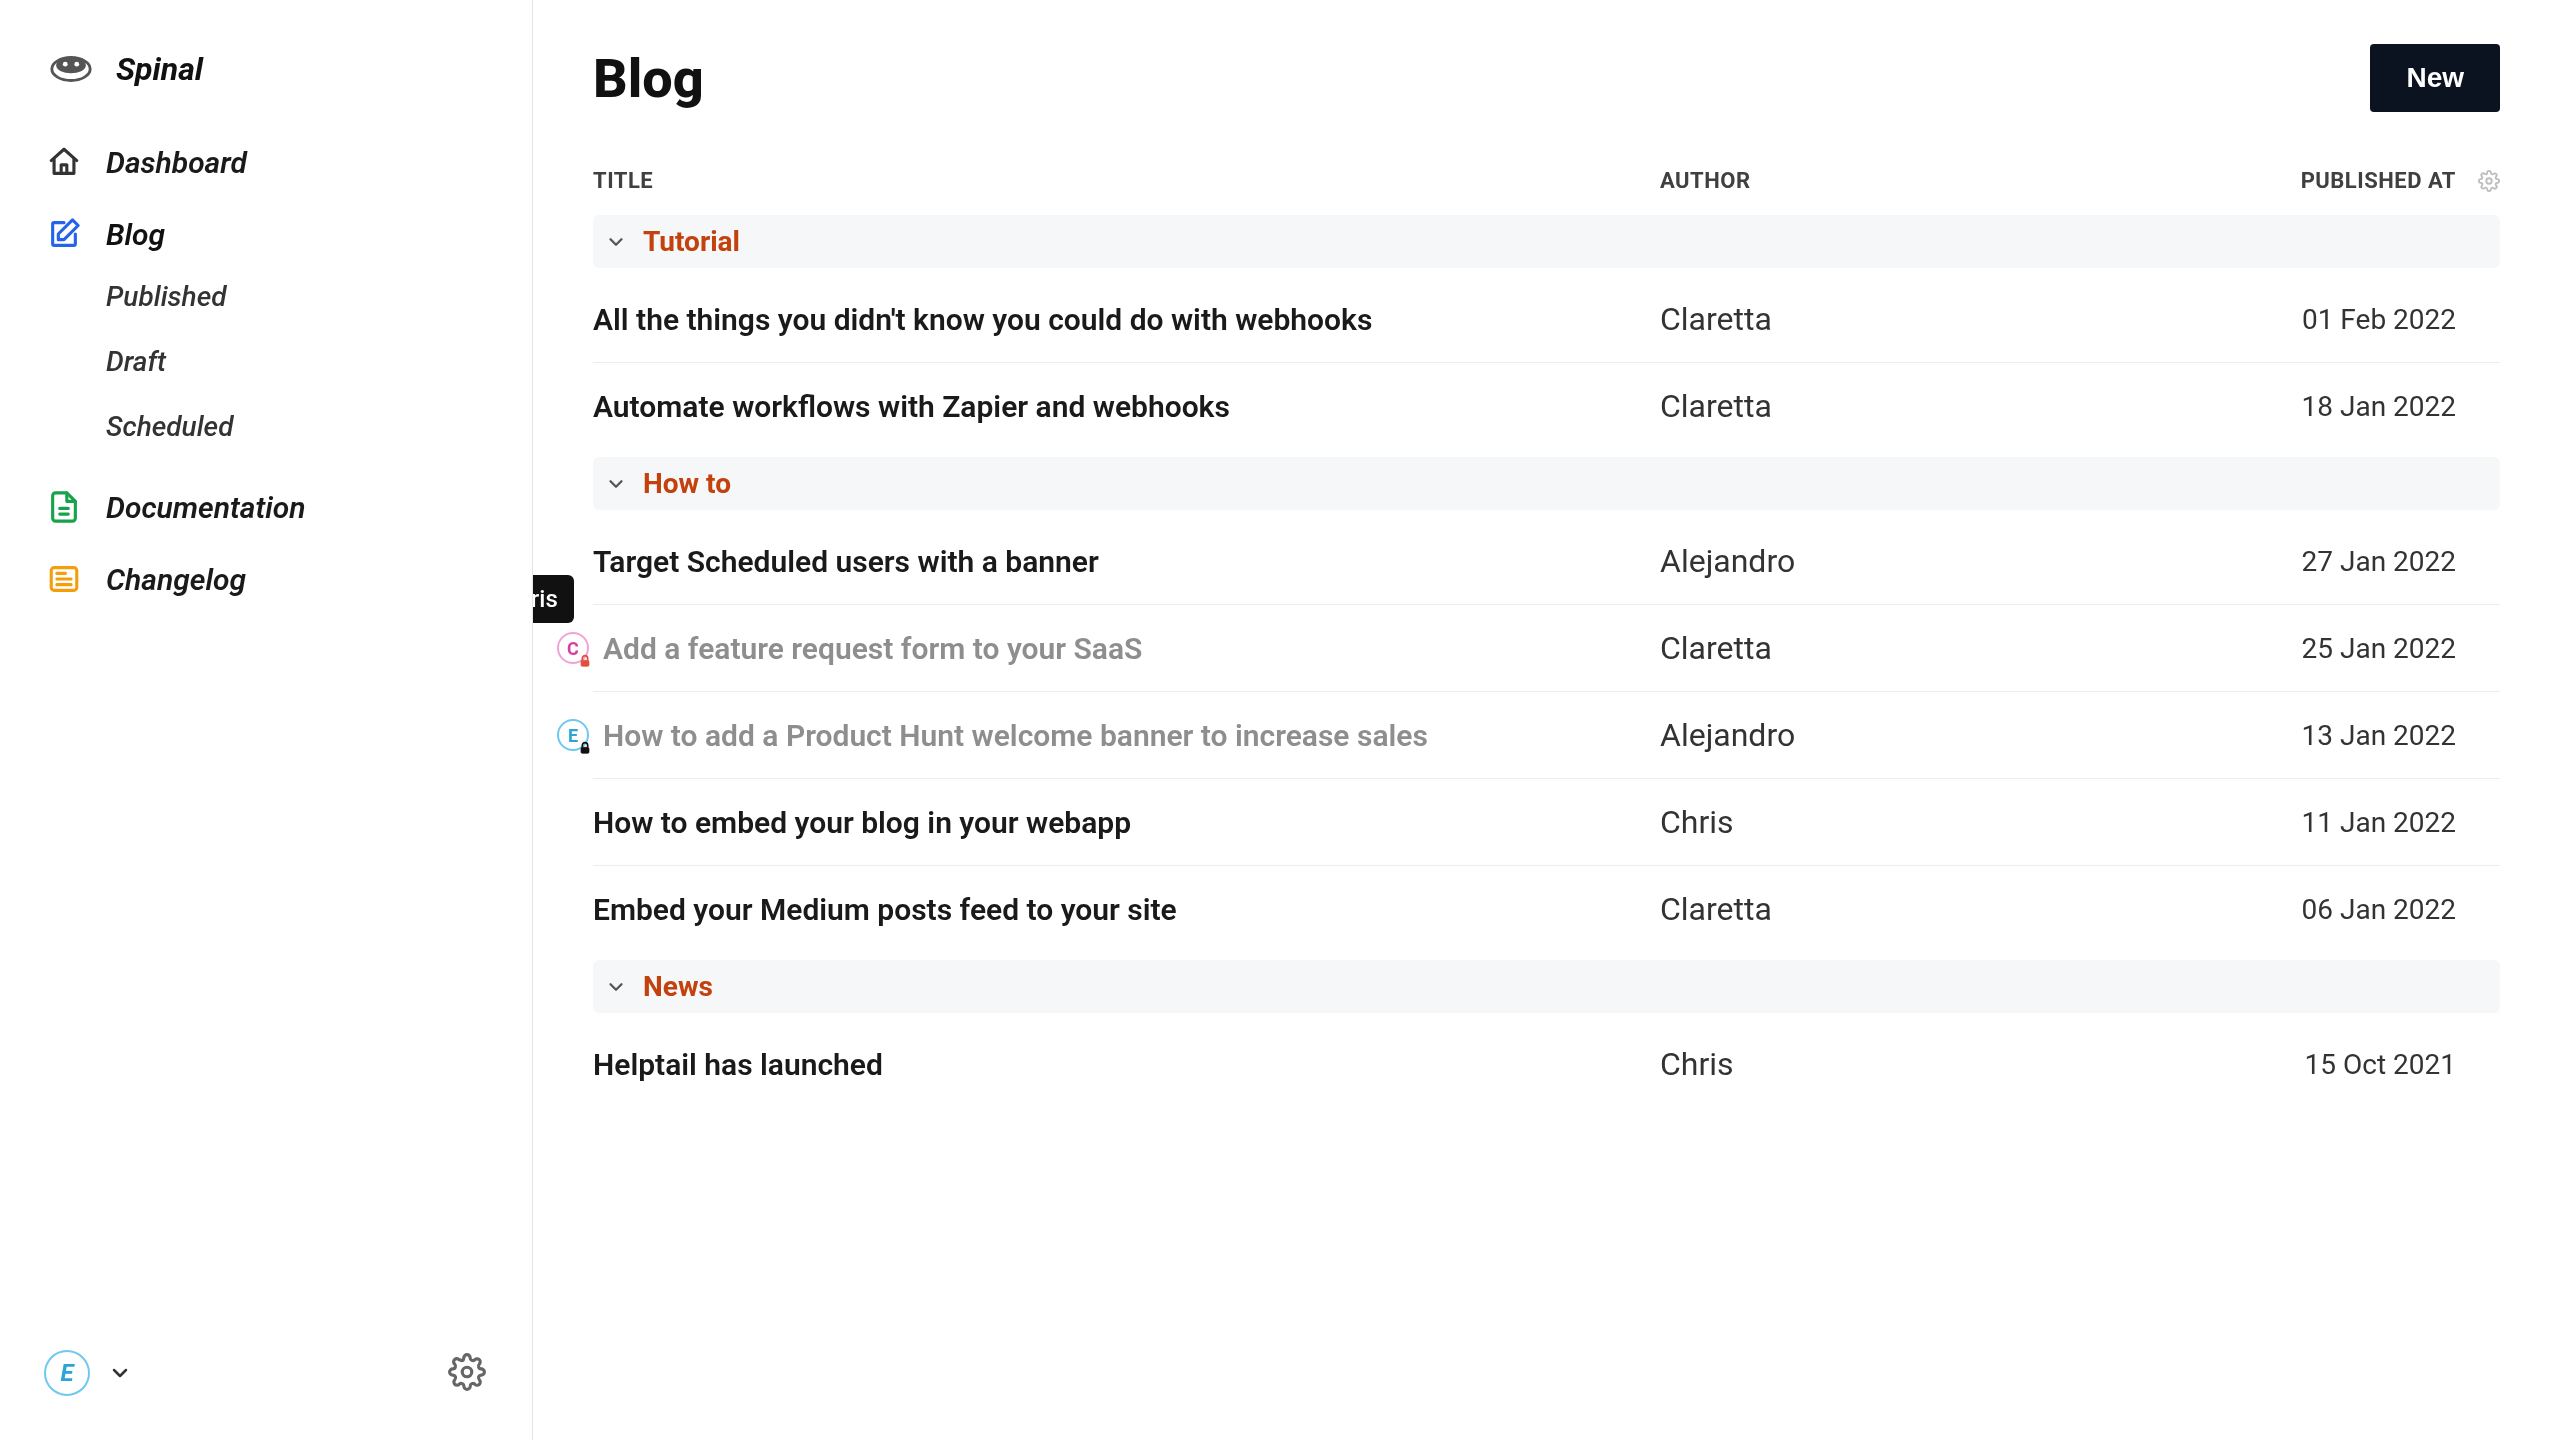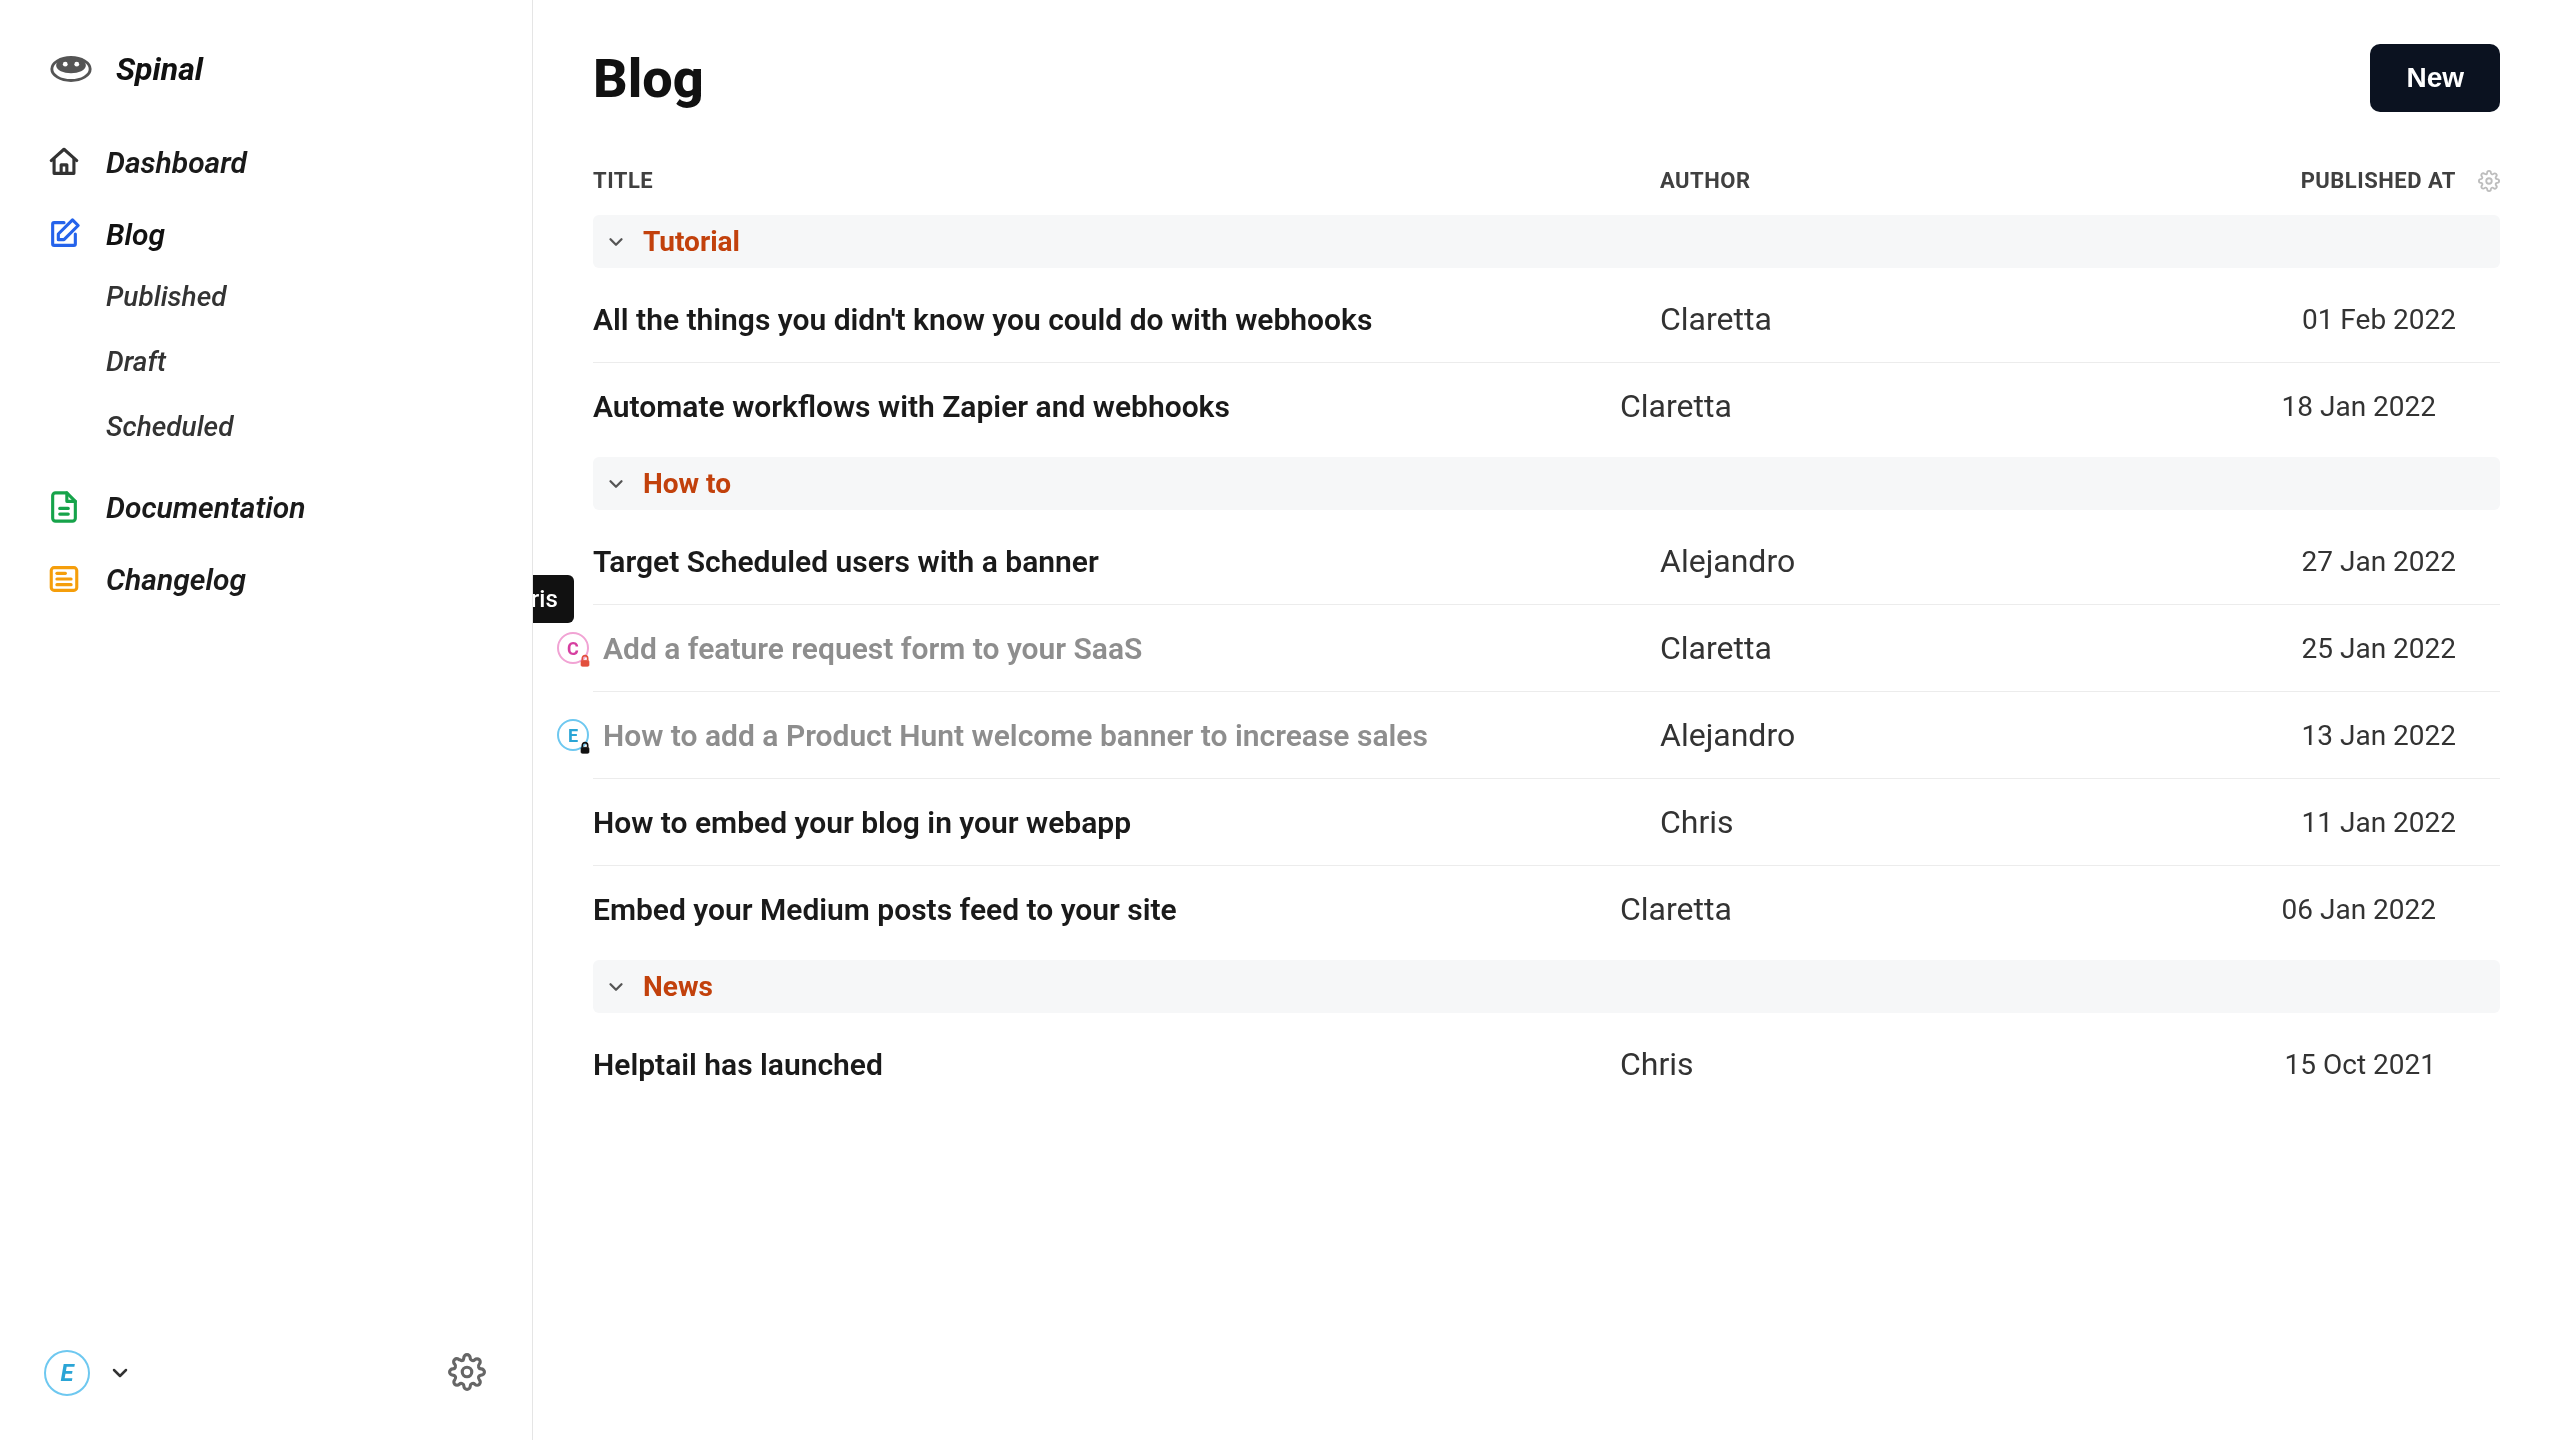--- a/index.html
+++ b/index.html
@@ -74,21 +74,21 @@
     flex: 1;
     padding: 44px 60px 0 60px;
     overflow: auto;
   }
   .page-header {
     display: flex; align-items: center; justify-content: space-between;
     margin-bottom: 56px;
   }
   .page-title { font-size: 54px; font-weight: 800; }
   .new-btn {
-    background: #0b1220; color: #fff; border: none; border-radius: 10px;
+    background: #0b1220; color: #fff; border: none; border-radius: 4px;
     font-size: 28px; font-weight: 700; padding: 18px 36px; cursor: pointer;
   }
   
   .table-head {
     display: grid;
     grid-template-columns: 1fr 420px 380px 40px;
     align-items: center;
     padding: 0 0 14px 0;
     color: #404040;
     font-size: 22px; font-weight: 700; letter-spacing: 0.5px;
@@ -106,21 +106,21 @@
   }
   .group-caret { width: 22px; height: 22px; color: #555; }
   .group-name { font-size: 28px; font-weight: 700; color: #c2410c; }
   .row {
     display: grid;
     grid-template-columns: 1fr 420px 380px 40px;
     align-items: center;
     padding: 24px 0;
     border-bottom: 1px solid #ececec;
   }
-  .row:last-child { border-bottom: none; gap: 20px; }
+  .row:last-child { border-bottom: none; }
   .row-title { font-size: 30px; font-weight: 600; color: #1a1a1a; display:flex; align-items:center; gap:14px; position:relative; }
   .row-title.locked { color: #8e8e8e; }
   .row-author { font-size: 32px; color: #333; }
   .row-date { font-size: 28px; color: #333; text-align: right; padding-right: 4px; }
   .lock-badge {
     position: relative;
     width: 32px; height: 32px; border-radius: 50%;
     display: flex; align-items: center; justify-content: center;
     font-size: 18px; font-weight: 700;
     margin-left: -36px;

